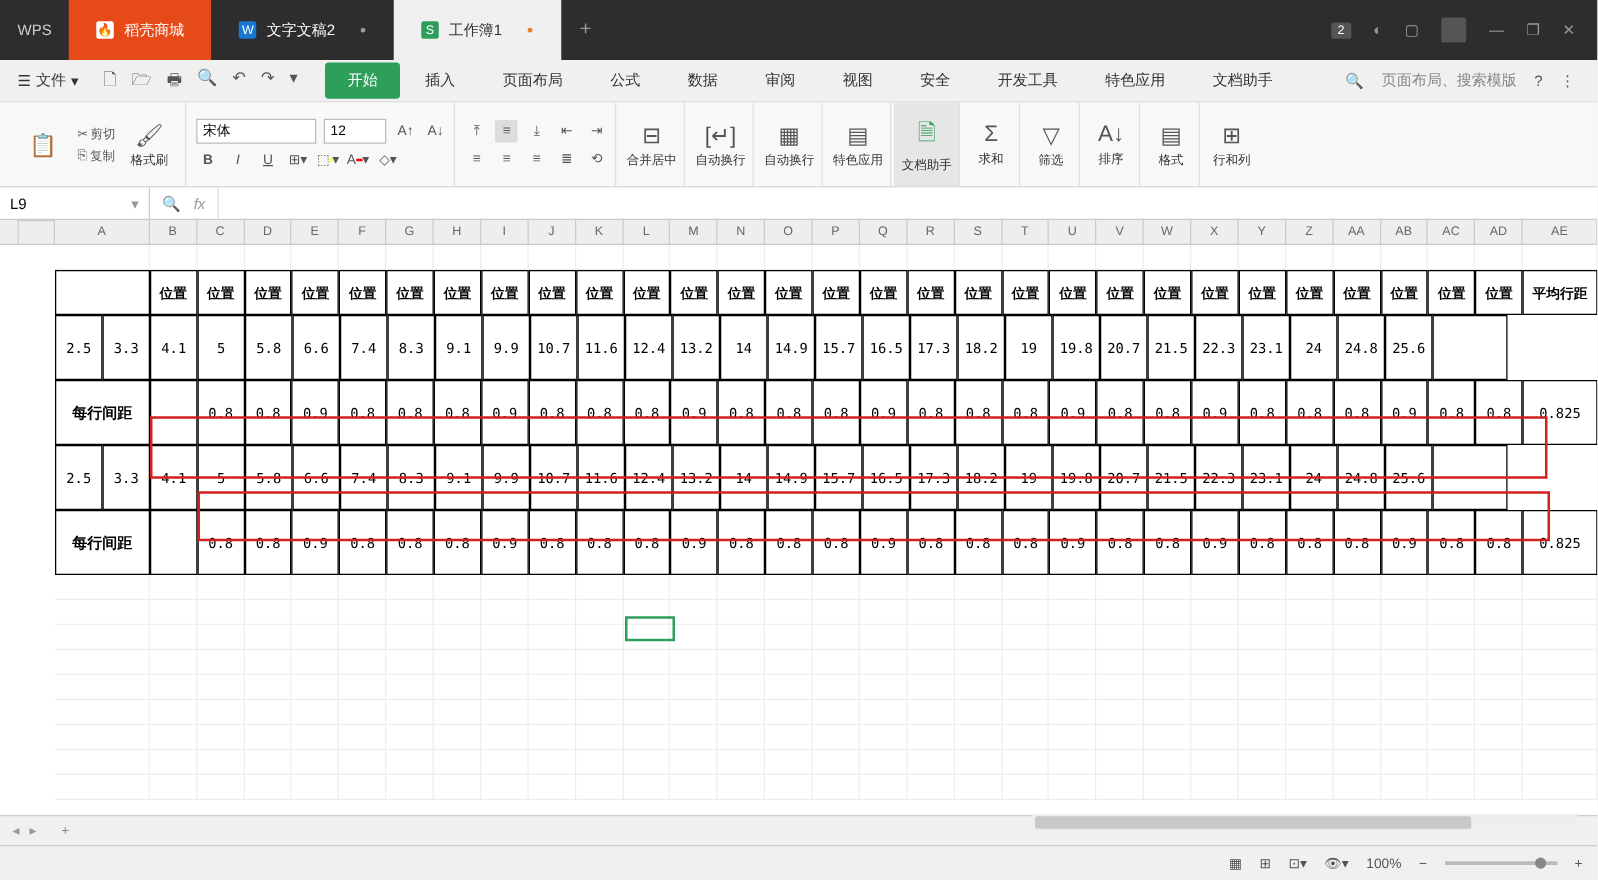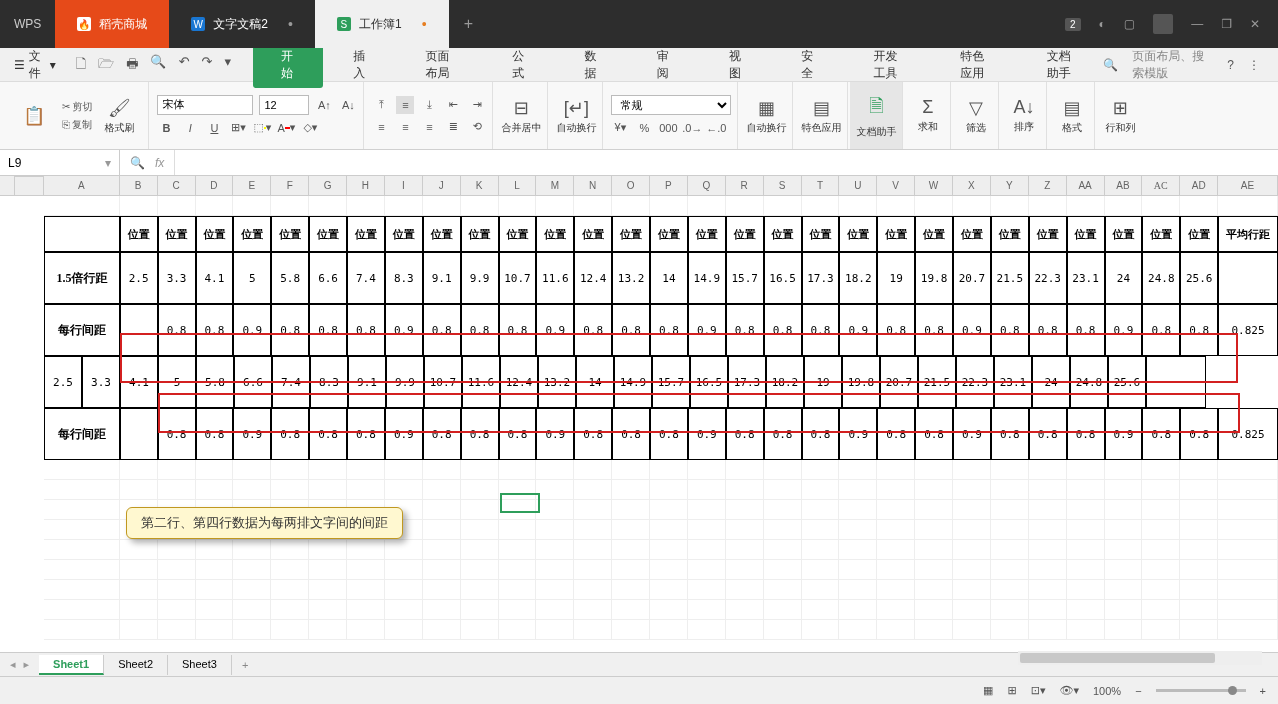--- a/index.html
+++ b/index.html
@@ -17,21 +17,21 @@
 .tab-add { width: 40px; text-align: center; color: #999; font-size: 16px; cursor: pointer; }
 .title-spacer { flex: 1; }
 .win-ctrl { display: flex; gap: 18px; padding: 0 18px; color: #999; font-size: 12px; align-items: center; }
 .win-badge { background: #555; color: #fff; padding: 1px 5px; border-radius: 2px; font-size: 10px; }
 
 
 .menubar { height: 34px; background: #f0f0f0; display: flex; align-items: center; padding-left: 6px; font-size: 12px; color: #333; border-bottom: 1px solid #dcdcdc; }
 .menu-file { display: flex; align-items: center; gap: 4px; padding: 0 8px; cursor: pointer; }
 .qa-icons { display: flex; gap: 12px; padding: 0 12px; color: #555; font-size: 13px; }
 .menu-tabs { display: flex; gap: 2px; margin-left: 10px; }
-.menu-tab { padding: 6px 28px; cursor: pointer; }
+.menu-tab { padding: 6px 18px; cursor: pointer; }
 .menu-tab.active { background: #2e9e5b; color: #fff; border-radius: 3px; }
 .menu-right { margin-left: auto; display: flex; align-items: center; gap: 14px; padding-right: 18px; color: #555; }
 
 
 .ribbon { height: 68px; background: #f8f8f8; display: flex; align-items: center; padding: 0 6px; border-bottom: 1px solid #d0d0d0; font-size: 11px; color: #333; gap: 2px; }
 .rgroup { display: flex; align-items: center; gap: 4px; padding: 0 6px; height: 100%; border-right: 1px solid #e0e0e0; }
 .rgroup.vert { flex-direction: column; justify-content: center; gap: 2px; min-width: 46px; font-size: 10px; }
 .rgroup.noborder { border-right: none; }
 .rgroup.vert .big-icn { font-size: 18px; color: #555; }
 .rgroup.vert.active { background: #e6e6e6; }
@@ -201,34 +201,20 @@
     </div>
   </div>
   <div class="rgroup vert">
       <span class="big-icn">⊟</span>
       <span>合并居中</span>
     </div>
   <div class="rgroup vert">
       <span class="big-icn">[↵]</span>
       <span>自动换行</span>
     </div>
-  <div class="rgroup">
-    <div class="rrows">
-      <div class="rrow">
-          <select class="font-sel" style="width:120px"><option>常规</option></select>
-        </div>
-      <div class="rrow">
-        <span class="fmt-btn">¥▾</span>
-        <span class="fmt-btn">%</span>
-        <span class="fmt-btn">000</span>
-        <span class="fmt-btn">.0→</span>
-        <span class="fmt-btn">←.0</span>
-      </div>
-    </div>
-  </div>
   <div class="rgroup vert">
       <span class="big-icn">▦</span>
       <span>自动换行</span>
     </div>
   <div class="rgroup vert">
       <span class="big-icn">▤</span>
       <span>特色应用</span>
     </div>
   <div class="rgroup vert active">
       <span class="big-icn" style="color:#2e9e5b">🗎</span>
@@ -298,21 +284,21 @@
         <div class="col-hdr" style="width: 38px;">S</div>
         <div class="col-hdr" style="width: 38px;">T</div>
         <div class="col-hdr" style="width: 38px;">U</div>
         <div class="col-hdr" style="width: 38px;">V</div>
         <div class="col-hdr" style="width: 38px;">W</div>
         <div class="col-hdr" style="width: 38px;">X</div>
         <div class="col-hdr" style="width: 38px;">Y</div>
         <div class="col-hdr" style="width: 38px;">Z</div>
         <div class="col-hdr" style="width: 38px;">AA</div>
         <div class="col-hdr" style="width: 38px;">AB</div>
-        <div class="col-hdr" style="width: 38px; font-family: Liberation Serif, serif;">AC</div>
+        <div class="col-hdr" style="width: 38px;">AC</div>
         <div class="col-hdr" style="width: 38px;">AD</div>
         <div class="col-hdr" style="width: 60px;">AE</div>
       </div>
     <div class="cells" id="cells">
         <div class="cell-row">
           <div class="cell" style="width: 76px; height: 20px;"></div>
           <div class="cell" style="width: 38px; height: 20px;"></div>
           <div class="cell" style="width: 38px; height: 20px;"></div>
           <div class="cell" style="width: 38px; height: 20px;"></div>
           <div class="cell" style="width: 38px; height: 20px;"></div>
@@ -368,86 +354,20 @@
           <div class="cell" style="width: 38px; height: 36px; border: 1.5px solid rgb(0, 0, 0); font-family: &quot;Microsoft YaHei&quot;; font-weight: bold;">位置</div>
           <div class="cell" style="width: 38px; height: 36px; border: 1.5px solid rgb(0, 0, 0); font-family: &quot;Microsoft YaHei&quot;; font-weight: bold;">位置</div>
           <div class="cell" style="width: 38px; height: 36px; border: 1.5px solid rgb(0, 0, 0); font-family: &quot;Microsoft YaHei&quot;; font-weight: bold;">位置</div>
           <div class="cell" style="width: 38px; height: 36px; border: 1.5px solid rgb(0, 0, 0); font-family: &quot;Microsoft YaHei&quot;; font-weight: bold;">位置</div>
           <div class="cell" style="width: 38px; height: 36px; border: 1.5px solid rgb(0, 0, 0); font-family: &quot;Microsoft YaHei&quot;; font-weight: bold;">位置</div>
           <div class="cell" style="width: 38px; height: 36px; border: 1.5px solid rgb(0, 0, 0); font-family: &quot;Microsoft YaHei&quot;; font-weight: bold;">位置</div>
           <div class="cell" style="width: 38px; height: 36px; border: 1.5px solid rgb(0, 0, 0); font-family: &quot;Microsoft YaHei&quot;; font-weight: bold;">位置</div>
           <div class="cell" style="width: 38px; height: 36px; border: 1.5px solid rgb(0, 0, 0); font-family: &quot;Microsoft YaHei&quot;; font-weight: bold;">位置</div>
           <div class="cell" style="width: 38px; height: 36px; border: 1.5px solid rgb(0, 0, 0); font-family: &quot;Microsoft YaHei&quot;; font-weight: bold;">位置</div>
           <div class="cell" style="width: 60px; height: 36px; border: 1.5px solid rgb(0, 0, 0); font-family: &quot;Microsoft YaHei&quot;; font-weight: bold;">平均行距</div>
-        </div>
-        <div class="cell-row data-area">
-          <div class="cell" style="width: 76px; height: 52px; border: 1.5px solid rgb(0, 0, 0); font-family: &quot;Microsoft YaHei&quot;; font-weight: bold; font-size: 12px; text-align: center; line-height: 1.2; white-space: normal;">1.5倍行距</div>
-          <div class="cell" style="width: 38px; height: 52px; border: 1.5px solid rgb(0, 0, 0); font-family: monospace;">2.5</div>
-          <div class="cell" style="width: 38px; height: 52px; border: 1.5px solid rgb(0, 0, 0); font-family: monospace;">3.3</div>
-          <div class="cell" style="width: 38px; height: 52px; border: 1.5px solid rgb(0, 0, 0); font-family: monospace;">4.1</div>
-          <div class="cell" style="width: 38px; height: 52px; border: 1.5px solid rgb(0, 0, 0); font-family: monospace;">5</div>
-          <div class="cell" style="width: 38px; height: 52px; border: 1.5px solid rgb(0, 0, 0); font-family: monospace;">5.8</div>
-          <div class="cell" style="width: 38px; height: 52px; border: 1.5px solid rgb(0, 0, 0); font-family: monospace;">6.6</div>
-          <div class="cell" style="width: 38px; height: 52px; border: 1.5px solid rgb(0, 0, 0); font-family: monospace;">7.4</div>
-          <div class="cell" style="width: 38px; height: 52px; border: 1.5px solid rgb(0, 0, 0); font-family: monospace;">8.3</div>
-          <div class="cell" style="width: 38px; height: 52px; border: 1.5px solid rgb(0, 0, 0); font-family: monospace;">9.1</div>
-          <div class="cell" style="width: 38px; height: 52px; border: 1.5px solid rgb(0, 0, 0); font-family: monospace;">9.9</div>
-          <div class="cell" style="width: 38px; height: 52px; border: 1.5px solid rgb(0, 0, 0); font-family: monospace;">10.7</div>
-          <div class="cell" style="width: 38px; height: 52px; border: 1.5px solid rgb(0, 0, 0); font-family: monospace;">11.6</div>
-          <div class="cell" style="width: 38px; height: 52px; border: 1.5px solid rgb(0, 0, 0); font-family: monospace;">12.4</div>
-          <div class="cell" style="width: 38px; height: 52px; border: 1.5px solid rgb(0, 0, 0); font-family: monospace;">13.2</div>
-          <div class="cell" style="width: 38px; height: 52px; border: 1.5px solid rgb(0, 0, 0); font-family: monospace;">14</div>
-          <div class="cell" style="width: 38px; height: 52px; border: 1.5px solid rgb(0, 0, 0); font-family: monospace;">14.9</div>
-          <div class="cell" style="width: 38px; height: 52px; border: 1.5px solid rgb(0, 0, 0); font-family: monospace;">15.7</div>
-          <div class="cell" style="width: 38px; height: 52px; border: 1.5px solid rgb(0, 0, 0); font-family: monospace;">16.5</div>
-          <div class="cell" style="width: 38px; height: 52px; border: 1.5px solid rgb(0, 0, 0); font-family: monospace;">17.3</div>
-          <div class="cell" style="width: 38px; height: 52px; border: 1.5px solid rgb(0, 0, 0); font-family: monospace;">18.2</div>
-          <div class="cell" style="width: 38px; height: 52px; border: 1.5px solid rgb(0, 0, 0); font-family: monospace;">19</div>
-          <div class="cell" style="width: 38px; height: 52px; border: 1.5px solid rgb(0, 0, 0); font-family: monospace;">19.8</div>
-          <div class="cell" style="width: 38px; height: 52px; border: 1.5px solid rgb(0, 0, 0); font-family: monospace;">20.7</div>
-          <div class="cell" style="width: 38px; height: 52px; border: 1.5px solid rgb(0, 0, 0); font-family: monospace;">21.5</div>
-          <div class="cell" style="width: 38px; height: 52px; border: 1.5px solid rgb(0, 0, 0); font-family: monospace;">22.3</div>
-          <div class="cell" style="width: 38px; height: 52px; border: 1.5px solid rgb(0, 0, 0); font-family: monospace;">23.1</div>
-          <div class="cell" style="width: 38px; height: 52px; border: 1.5px solid rgb(0, 0, 0); font-family: monospace;">24</div>
-          <div class="cell" style="width: 38px; height: 52px; border: 1.5px solid rgb(0, 0, 0); font-family: monospace;">24.8</div>
-          <div class="cell" style="width: 38px; height: 52px; border: 1.5px solid rgb(0, 0, 0); font-family: monospace;">25.6</div>
-          <div class="cell" style="width: 60px; height: 52px; border: 1.5px solid rgb(0, 0, 0); font-family: monospace;"></div>
-        </div>
-        <div class="cell-row data-area">
-          <div class="cell" style="width: 76px; height: 52px; border: 1.5px solid rgb(0, 0, 0); font-family: &quot;Microsoft YaHei&quot;; font-weight: bold; font-size: 12px; text-align: center; line-height: 1.2; white-space: normal;">每行间距</div>
-          <div class="cell" style="width: 38px; height: 52px; border: 1.5px solid rgb(0, 0, 0); font-family: monospace;"></div>
-          <div class="cell" style="width: 38px; height: 52px; border: 1.5px solid rgb(0, 0, 0); font-family: monospace;">0.8</div>
-          <div class="cell" style="width: 38px; height: 52px; border: 1.5px solid rgb(0, 0, 0); font-family: monospace;">0.8</div>
-          <div class="cell" style="width: 38px; height: 52px; border: 1.5px solid rgb(0, 0, 0); font-family: monospace;">0.9</div>
-          <div class="cell" style="width: 38px; height: 52px; border: 1.5px solid rgb(0, 0, 0); font-family: monospace;">0.8</div>
-          <div class="cell" style="width: 38px; height: 52px; border: 1.5px solid rgb(0, 0, 0); font-family: monospace;">0.8</div>
-          <div class="cell" style="width: 38px; height: 52px; border: 1.5px solid rgb(0, 0, 0); font-family: monospace;">0.8</div>
-          <div class="cell" style="width: 38px; height: 52px; border: 1.5px solid rgb(0, 0, 0); font-family: monospace;">0.9</div>
-          <div class="cell" style="width: 38px; height: 52px; border: 1.5px solid rgb(0, 0, 0); font-family: monospace;">0.8</div>
-          <div class="cell" style="width: 38px; height: 52px; border: 1.5px solid rgb(0, 0, 0); font-family: monospace;">0.8</div>
-          <div class="cell" style="width: 38px; height: 52px; border: 1.5px solid rgb(0, 0, 0); font-family: monospace;">0.8</div>
-          <div class="cell" style="width: 38px; height: 52px; border: 1.5px solid rgb(0, 0, 0); font-family: monospace;">0.9</div>
-          <div class="cell" style="width: 38px; height: 52px; border: 1.5px solid rgb(0, 0, 0); font-family: monospace;">0.8</div>
-          <div class="cell" style="width: 38px; height: 52px; border: 1.5px solid rgb(0, 0, 0); font-family: monospace;">0.8</div>
-          <div class="cell" style="width: 38px; height: 52px; border: 1.5px solid rgb(0, 0, 0); font-family: monospace;">0.8</div>
-          <div class="cell" style="width: 38px; height: 52px; border: 1.5px solid rgb(0, 0, 0); font-family: monospace;">0.9</div>
-          <div class="cell" style="width: 38px; height: 52px; border: 1.5px solid rgb(0, 0, 0); font-family: monospace;">0.8</div>
-          <div class="cell" style="width: 38px; height: 52px; border: 1.5px solid rgb(0, 0, 0); font-family: monospace;">0.8</div>
-          <div class="cell" style="width: 38px; height: 52px; border: 1.5px solid rgb(0, 0, 0); font-family: monospace;">0.8</div>
-          <div class="cell" style="width: 38px; height: 52px; border: 1.5px solid rgb(0, 0, 0); font-family: monospace;">0.9</div>
-          <div class="cell" style="width: 38px; height: 52px; border: 1.5px solid rgb(0, 0, 0); font-family: monospace;">0.8</div>
-          <div class="cell" style="width: 38px; height: 52px; border: 1.5px solid rgb(0, 0, 0); font-family: monospace;">0.8</div>
-          <div class="cell" style="width: 38px; height: 52px; border: 1.5px solid rgb(0, 0, 0); font-family: monospace;">0.9</div>
-          <div class="cell" style="width: 38px; height: 52px; border: 1.5px solid rgb(0, 0, 0); font-family: monospace;">0.8</div>
-          <div class="cell" style="width: 38px; height: 52px; border: 1.5px solid rgb(0, 0, 0); font-family: monospace;">0.8</div>
-          <div class="cell" style="width: 38px; height: 52px; border: 1.5px solid rgb(0, 0, 0); font-family: monospace;">0.8</div>
-          <div class="cell" style="width: 38px; height: 52px; border: 1.5px solid rgb(0, 0, 0); font-family: monospace;">0.9</div>
-          <div class="cell" style="width: 38px; height: 52px; border: 1.5px solid rgb(0, 0, 0); font-family: monospace;">0.8</div>
-          <div class="cell" style="width: 38px; height: 52px; border: 1.5px solid rgb(0, 0, 0); font-family: monospace;">0.8</div>
-          <div class="cell" style="width: 60px; height: 52px; border: 1.5px solid rgb(0, 0, 0); font-family: monospace;">0.825</div>
         </div>
         <div class="cell-row data-area">
           <div class="cell" style="width: 38px; height: 52px; border: 1.5px solid rgb(0, 0, 0); font-family: monospace;">2.5</div>
           <div class="cell" style="width: 38px; height: 52px; border: 1.5px solid rgb(0, 0, 0); font-family: monospace;">3.3</div>
           <div class="cell" style="width: 38px; height: 52px; border: 1.5px solid rgb(0, 0, 0); font-family: monospace;">4.1</div>
           <div class="cell" style="width: 38px; height: 52px; border: 1.5px solid rgb(0, 0, 0); font-family: monospace;">5</div>
           <div class="cell" style="width: 38px; height: 52px; border: 1.5px solid rgb(0, 0, 0); font-family: monospace;">5.8</div>
           <div class="cell" style="width: 38px; height: 52px; border: 1.5px solid rgb(0, 0, 0); font-family: monospace;">6.6</div>
           <div class="cell" style="width: 38px; height: 52px; border: 1.5px solid rgb(0, 0, 0); font-family: monospace;">7.4</div>
           <div class="cell" style="width: 38px; height: 52px; border: 1.5px solid rgb(0, 0, 0); font-family: monospace;">8.3</div>
@@ -500,20 +420,85 @@
           <div class="cell" style="width: 38px; height: 52px; border: 1.5px solid rgb(0, 0, 0); font-family: monospace;">0.8</div>
           <div class="cell" style="width: 38px; height: 52px; border: 1.5px solid rgb(0, 0, 0); font-family: monospace;">0.9</div>
           <div class="cell" style="width: 38px; height: 52px; border: 1.5px solid rgb(0, 0, 0); font-family: monospace;">0.8</div>
           <div class="cell" style="width: 38px; height: 52px; border: 1.5px solid rgb(0, 0, 0); font-family: monospace;">0.8</div>
           <div class="cell" style="width: 38px; height: 52px; border: 1.5px solid rgb(0, 0, 0); font-family: monospace;">0.8</div>
           <div class="cell" style="width: 38px; height: 52px; border: 1.5px solid rgb(0, 0, 0); font-family: monospace;">0.9</div>
           <div class="cell" style="width: 38px; height: 52px; border: 1.5px solid rgb(0, 0, 0); font-family: monospace;">0.8</div>
           <div class="cell" style="width: 38px; height: 52px; border: 1.5px solid rgb(0, 0, 0); font-family: monospace;">0.8</div>
           <div class="cell" style="width: 60px; height: 52px; border: 1.5px solid rgb(0, 0, 0); font-family: monospace;">0.825</div>
         </div>
+        <div class="cell-row data-area">
+          <div class="cell" style="width: 38px; height: 52px; border: 1.5px solid rgb(0, 0, 0); font-family: monospace;">2.5</div>
+          <div class="cell" style="width: 38px; height: 52px; border: 1.5px solid rgb(0, 0, 0); font-family: monospace;">3.3</div>
+          <div class="cell" style="width: 38px; height: 52px; border: 1.5px solid rgb(0, 0, 0); font-family: monospace;">4.1</div>
+          <div class="cell" style="width: 38px; height: 52px; border: 1.5px solid rgb(0, 0, 0); font-family: monospace;">5</div>
+          <div class="cell" style="width: 38px; height: 52px; border: 1.5px solid rgb(0, 0, 0); font-family: monospace;">5.8</div>
+          <div class="cell" style="width: 38px; height: 52px; border: 1.5px solid rgb(0, 0, 0); font-family: monospace;">6.6</div>
+          <div class="cell" style="width: 38px; height: 52px; border: 1.5px solid rgb(0, 0, 0); font-family: monospace;">7.4</div>
+          <div class="cell" style="width: 38px; height: 52px; border: 1.5px solid rgb(0, 0, 0); font-family: monospace;">8.3</div>
+          <div class="cell" style="width: 38px; height: 52px; border: 1.5px solid rgb(0, 0, 0); font-family: monospace;">9.1</div>
+          <div class="cell" style="width: 38px; height: 52px; border: 1.5px solid rgb(0, 0, 0); font-family: monospace;">9.9</div>
+          <div class="cell" style="width: 38px; height: 52px; border: 1.5px solid rgb(0, 0, 0); font-family: monospace;">10.7</div>
+          <div class="cell" style="width: 38px; height: 52px; border: 1.5px solid rgb(0, 0, 0); font-family: monospace;">11.6</div>
+          <div class="cell" style="width: 38px; height: 52px; border: 1.5px solid rgb(0, 0, 0); font-family: monospace;">12.4</div>
+          <div class="cell" style="width: 38px; height: 52px; border: 1.5px solid rgb(0, 0, 0); font-family: monospace;">13.2</div>
+          <div class="cell" style="width: 38px; height: 52px; border: 1.5px solid rgb(0, 0, 0); font-family: monospace;">14</div>
+          <div class="cell" style="width: 38px; height: 52px; border: 1.5px solid rgb(0, 0, 0); font-family: monospace;">14.9</div>
+          <div class="cell" style="width: 38px; height: 52px; border: 1.5px solid rgb(0, 0, 0); font-family: monospace;">15.7</div>
+          <div class="cell" style="width: 38px; height: 52px; border: 1.5px solid rgb(0, 0, 0); font-family: monospace;">16.5</div>
+          <div class="cell" style="width: 38px; height: 52px; border: 1.5px solid rgb(0, 0, 0); font-family: monospace;">17.3</div>
+          <div class="cell" style="width: 38px; height: 52px; border: 1.5px solid rgb(0, 0, 0); font-family: monospace;">18.2</div>
+          <div class="cell" style="width: 38px; height: 52px; border: 1.5px solid rgb(0, 0, 0); font-family: monospace;">19</div>
+          <div class="cell" style="width: 38px; height: 52px; border: 1.5px solid rgb(0, 0, 0); font-family: monospace;">19.8</div>
+          <div class="cell" style="width: 38px; height: 52px; border: 1.5px solid rgb(0, 0, 0); font-family: monospace;">20.7</div>
+          <div class="cell" style="width: 38px; height: 52px; border: 1.5px solid rgb(0, 0, 0); font-family: monospace;">21.5</div>
+          <div class="cell" style="width: 38px; height: 52px; border: 1.5px solid rgb(0, 0, 0); font-family: monospace;">22.3</div>
+          <div class="cell" style="width: 38px; height: 52px; border: 1.5px solid rgb(0, 0, 0); font-family: monospace;">23.1</div>
+          <div class="cell" style="width: 38px; height: 52px; border: 1.5px solid rgb(0, 0, 0); font-family: monospace;">24</div>
+          <div class="cell" style="width: 38px; height: 52px; border: 1.5px solid rgb(0, 0, 0); font-family: monospace;">24.8</div>
+          <div class="cell" style="width: 38px; height: 52px; border: 1.5px solid rgb(0, 0, 0); font-family: monospace;">25.6</div>
+          <div class="cell" style="width: 60px; height: 52px; border: 1.5px solid rgb(0, 0, 0); font-family: monospace;"></div>
+        </div>
+        <div class="cell-row data-area">
+          <div class="cell" style="width: 76px; height: 52px; border: 1.5px solid rgb(0, 0, 0); font-family: &quot;Microsoft YaHei&quot;; font-weight: bold; font-size: 12px; text-align: center; line-height: 1.2; white-space: normal;">每行间距</div>
+          <div class="cell" style="width: 38px; height: 52px; border: 1.5px solid rgb(0, 0, 0); font-family: monospace;"></div>
+          <div class="cell" style="width: 38px; height: 52px; border: 1.5px solid rgb(0, 0, 0); font-family: monospace;">0.8</div>
+          <div class="cell" style="width: 38px; height: 52px; border: 1.5px solid rgb(0, 0, 0); font-family: monospace;">0.8</div>
+          <div class="cell" style="width: 38px; height: 52px; border: 1.5px solid rgb(0, 0, 0); font-family: monospace;">0.9</div>
+          <div class="cell" style="width: 38px; height: 52px; border: 1.5px solid rgb(0, 0, 0); font-family: monospace;">0.8</div>
+          <div class="cell" style="width: 38px; height: 52px; border: 1.5px solid rgb(0, 0, 0); font-family: monospace;">0.8</div>
+          <div class="cell" style="width: 38px; height: 52px; border: 1.5px solid rgb(0, 0, 0); font-family: monospace;">0.8</div>
+          <div class="cell" style="width: 38px; height: 52px; border: 1.5px solid rgb(0, 0, 0); font-family: monospace;">0.9</div>
+          <div class="cell" style="width: 38px; height: 52px; border: 1.5px solid rgb(0, 0, 0); font-family: monospace;">0.8</div>
+          <div class="cell" style="width: 38px; height: 52px; border: 1.5px solid rgb(0, 0, 0); font-family: monospace;">0.8</div>
+          <div class="cell" style="width: 38px; height: 52px; border: 1.5px solid rgb(0, 0, 0); font-family: monospace;">0.8</div>
+          <div class="cell" style="width: 38px; height: 52px; border: 1.5px solid rgb(0, 0, 0); font-family: monospace;">0.9</div>
+          <div class="cell" style="width: 38px; height: 52px; border: 1.5px solid rgb(0, 0, 0); font-family: monospace;">0.8</div>
+          <div class="cell" style="width: 38px; height: 52px; border: 1.5px solid rgb(0, 0, 0); font-family: monospace;">0.8</div>
+          <div class="cell" style="width: 38px; height: 52px; border: 1.5px solid rgb(0, 0, 0); font-family: monospace;">0.8</div>
+          <div class="cell" style="width: 38px; height: 52px; border: 1.5px solid rgb(0, 0, 0); font-family: monospace;">0.9</div>
+          <div class="cell" style="width: 38px; height: 52px; border: 1.5px solid rgb(0, 0, 0); font-family: monospace;">0.8</div>
+          <div class="cell" style="width: 38px; height: 52px; border: 1.5px solid rgb(0, 0, 0); font-family: monospace;">0.8</div>
+          <div class="cell" style="width: 38px; height: 52px; border: 1.5px solid rgb(0, 0, 0); font-family: monospace;">0.8</div>
+          <div class="cell" style="width: 38px; height: 52px; border: 1.5px solid rgb(0, 0, 0); font-family: monospace;">0.9</div>
+          <div class="cell" style="width: 38px; height: 52px; border: 1.5px solid rgb(0, 0, 0); font-family: monospace;">0.8</div>
+          <div class="cell" style="width: 38px; height: 52px; border: 1.5px solid rgb(0, 0, 0); font-family: monospace;">0.8</div>
+          <div class="cell" style="width: 38px; height: 52px; border: 1.5px solid rgb(0, 0, 0); font-family: monospace;">0.9</div>
+          <div class="cell" style="width: 38px; height: 52px; border: 1.5px solid rgb(0, 0, 0); font-family: monospace;">0.8</div>
+          <div class="cell" style="width: 38px; height: 52px; border: 1.5px solid rgb(0, 0, 0); font-family: monospace;">0.8</div>
+          <div class="cell" style="width: 38px; height: 52px; border: 1.5px solid rgb(0, 0, 0); font-family: monospace;">0.8</div>
+          <div class="cell" style="width: 38px; height: 52px; border: 1.5px solid rgb(0, 0, 0); font-family: monospace;">0.9</div>
+          <div class="cell" style="width: 38px; height: 52px; border: 1.5px solid rgb(0, 0, 0); font-family: monospace;">0.8</div>
+          <div class="cell" style="width: 38px; height: 52px; border: 1.5px solid rgb(0, 0, 0); font-family: monospace;">0.8</div>
+          <div class="cell" style="width: 60px; height: 52px; border: 1.5px solid rgb(0, 0, 0); font-family: monospace;">0.825</div>
+        </div>
         <div class="cell-row">
           <div class="cell" style="width: 76px; height: 20px;"></div>
           <div class="cell" style="width: 38px; height: 20px;"></div>
           <div class="cell" style="width: 38px; height: 20px;"></div>
           <div class="cell" style="width: 38px; height: 20px;"></div>
           <div class="cell" style="width: 38px; height: 20px;"></div>
           <div class="cell" style="width: 38px; height: 20px;"></div>
           <div class="cell" style="width: 38px; height: 20px;"></div>
           <div class="cell" style="width: 38px; height: 20px;"></div>
           <div class="cell" style="width: 38px; height: 20px;"></div>
@@ -800,35 +785,29 @@
           <div class="cell" style="width: 38px; height: 20px;"></div>
           <div class="cell" style="width: 38px; height: 20px;"></div>
           <div class="cell" style="width: 38px; height: 20px;"></div>
           <div class="cell" style="width: 38px; height: 20px;"></div>
           <div class="cell" style="width: 38px; height: 20px;"></div>
           <div class="cell" style="width: 60px; height: 20px;"></div>
         </div>
       </div>
     <div class="red-box" style="top:157px;left:76px;width:1118px;height:50px"></div>
     <div class="red-box" style="top:217px;left:114px;width:1082px;height:40px"></div>
-    <div class="callout" style="top:331px;left:82px">第二行、第四行数据为每两排文字间的间距</div>
     <div class="active-cell" style="top:317px;left:456px;width:40px;height:20px"></div>
   </div>
 </div>
 
 <div class="sheetbar">
   <div class="sheet-nav">
     <span>◂</span>
     <span>▸</span>
   </div>
-  <div id="sheet-tabs" style="display:flex">
-      <div class="sheet-tab active">Sheet1</div>
-      <div class="sheet-tab">Sheet2</div>
-      <div class="sheet-tab">Sheet3</div>
-    </div>
   <span style="padding:0 10px;color:#888">+</span>
   <div style="flex:1;position:relative">
     <div class="scroll-h">
         <div class="scroll-h-thumb"></div>
       </div>
   </div>
 </div>
 
 <div class="statusbar">
   <span>▦</span>

